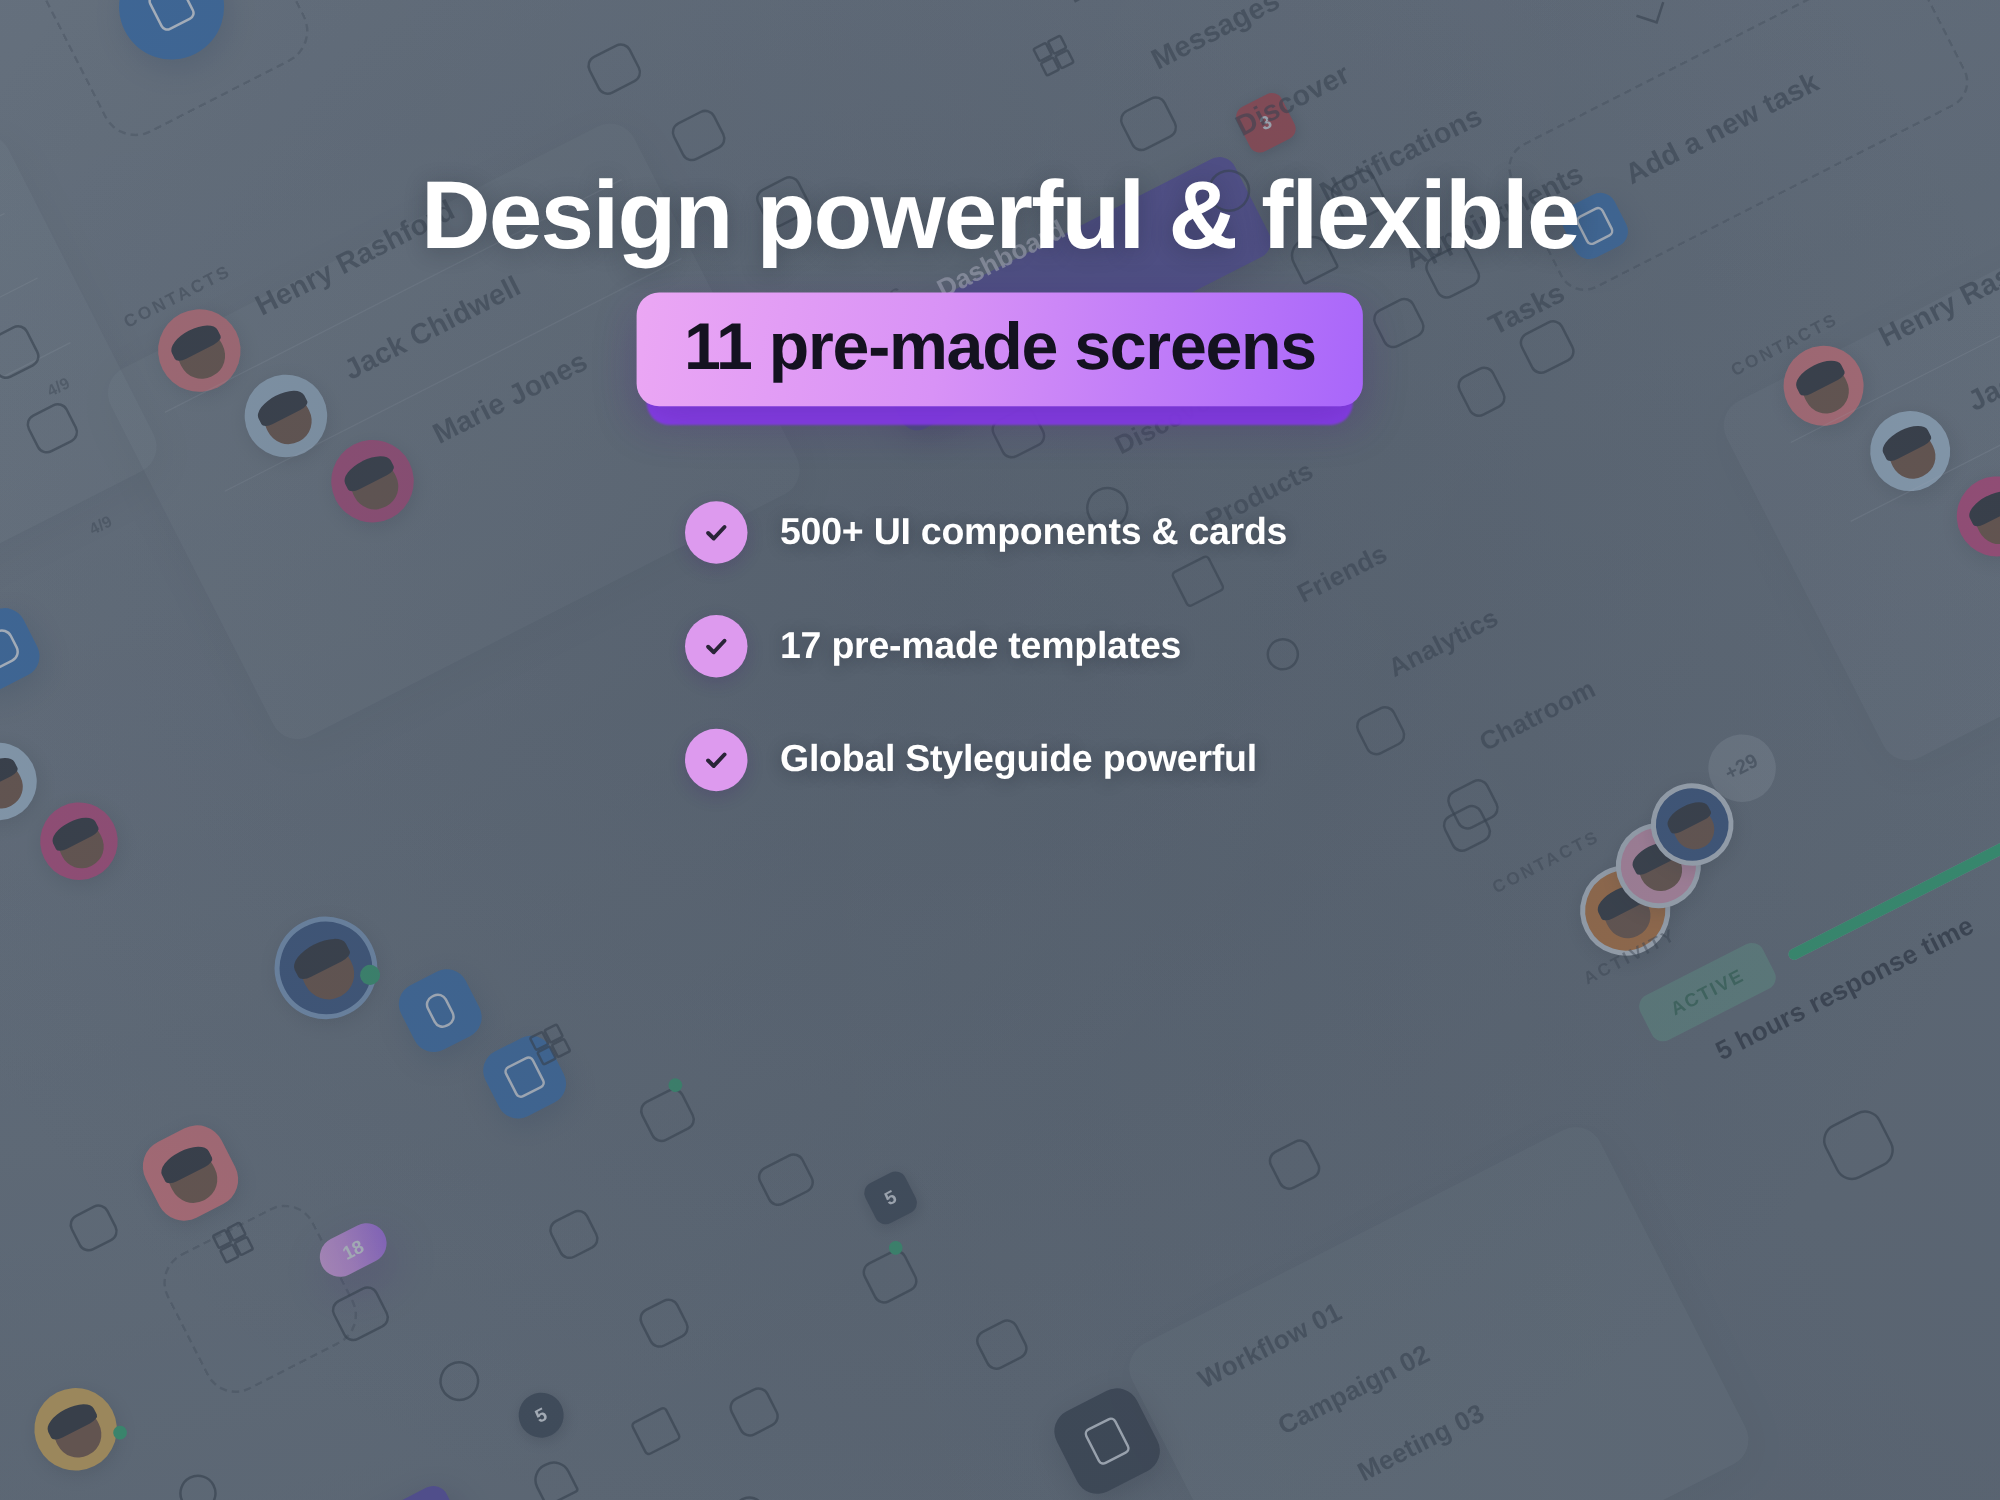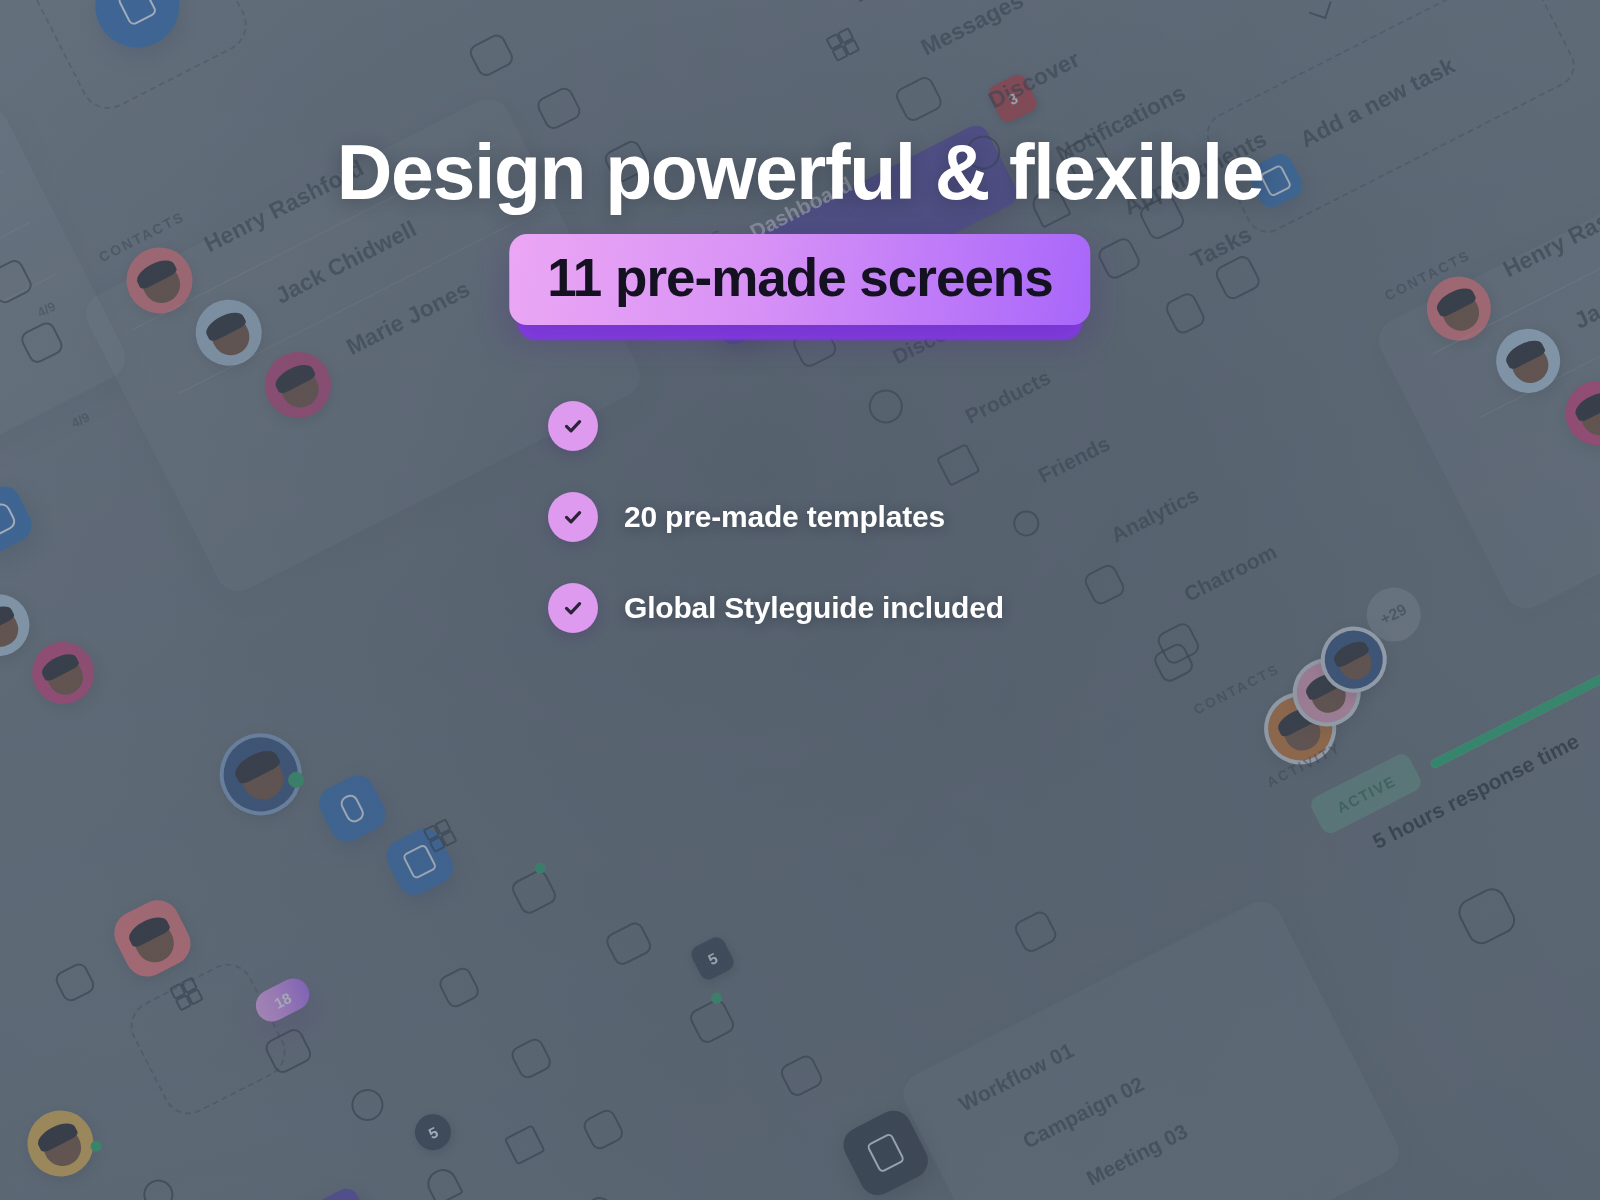--- a/index.html
+++ b/index.html
@@ -410,37 +410,38 @@
     </div>
 
     <div class="features">
 
       <div class="frow">
         <div class="fcheck">
           <svg width="28" height="28" viewBox="0 0 28 28">
               <path d="M7.5 14.4 L12 18.8 L20.6 9.6" fill="none" stroke="#2a2438" stroke-width="3.2" stroke-linecap="round" stroke-linejoin="round"></path>
             </svg>
         </div>
+        <div class="ftext">500+ UI components &amp; cards</div>
       </div>
 
       <div class="frow">
         <div class="fcheck">
           <svg width="28" height="28" viewBox="0 0 28 28">
               <path d="M7.5 14.4 L12 18.8 L20.6 9.6" fill="none" stroke="#2a2438" stroke-width="3.2" stroke-linecap="round" stroke-linejoin="round"></path>
             </svg>
         </div>
-        <div class="ftext">20 pre-made templates</div>
+        <div class="ftext">17 pre-made templates</div>
       </div>
 
       <div class="frow">
         <div class="fcheck">
           <svg width="28" height="28" viewBox="0 0 28 28">
               <path d="M7.5 14.4 L12 18.8 L20.6 9.6" fill="none" stroke="#2a2438" stroke-width="3.2" stroke-linecap="round" stroke-linejoin="round"></path>
             </svg>
         </div>
-        <div class="ftext">Global Styleguide included</div>
+        <div class="ftext">Global Styleguide powerful</div>
       </div>
 
 
 
     </div>
   </div>
 </div>
 
 </body></html>

